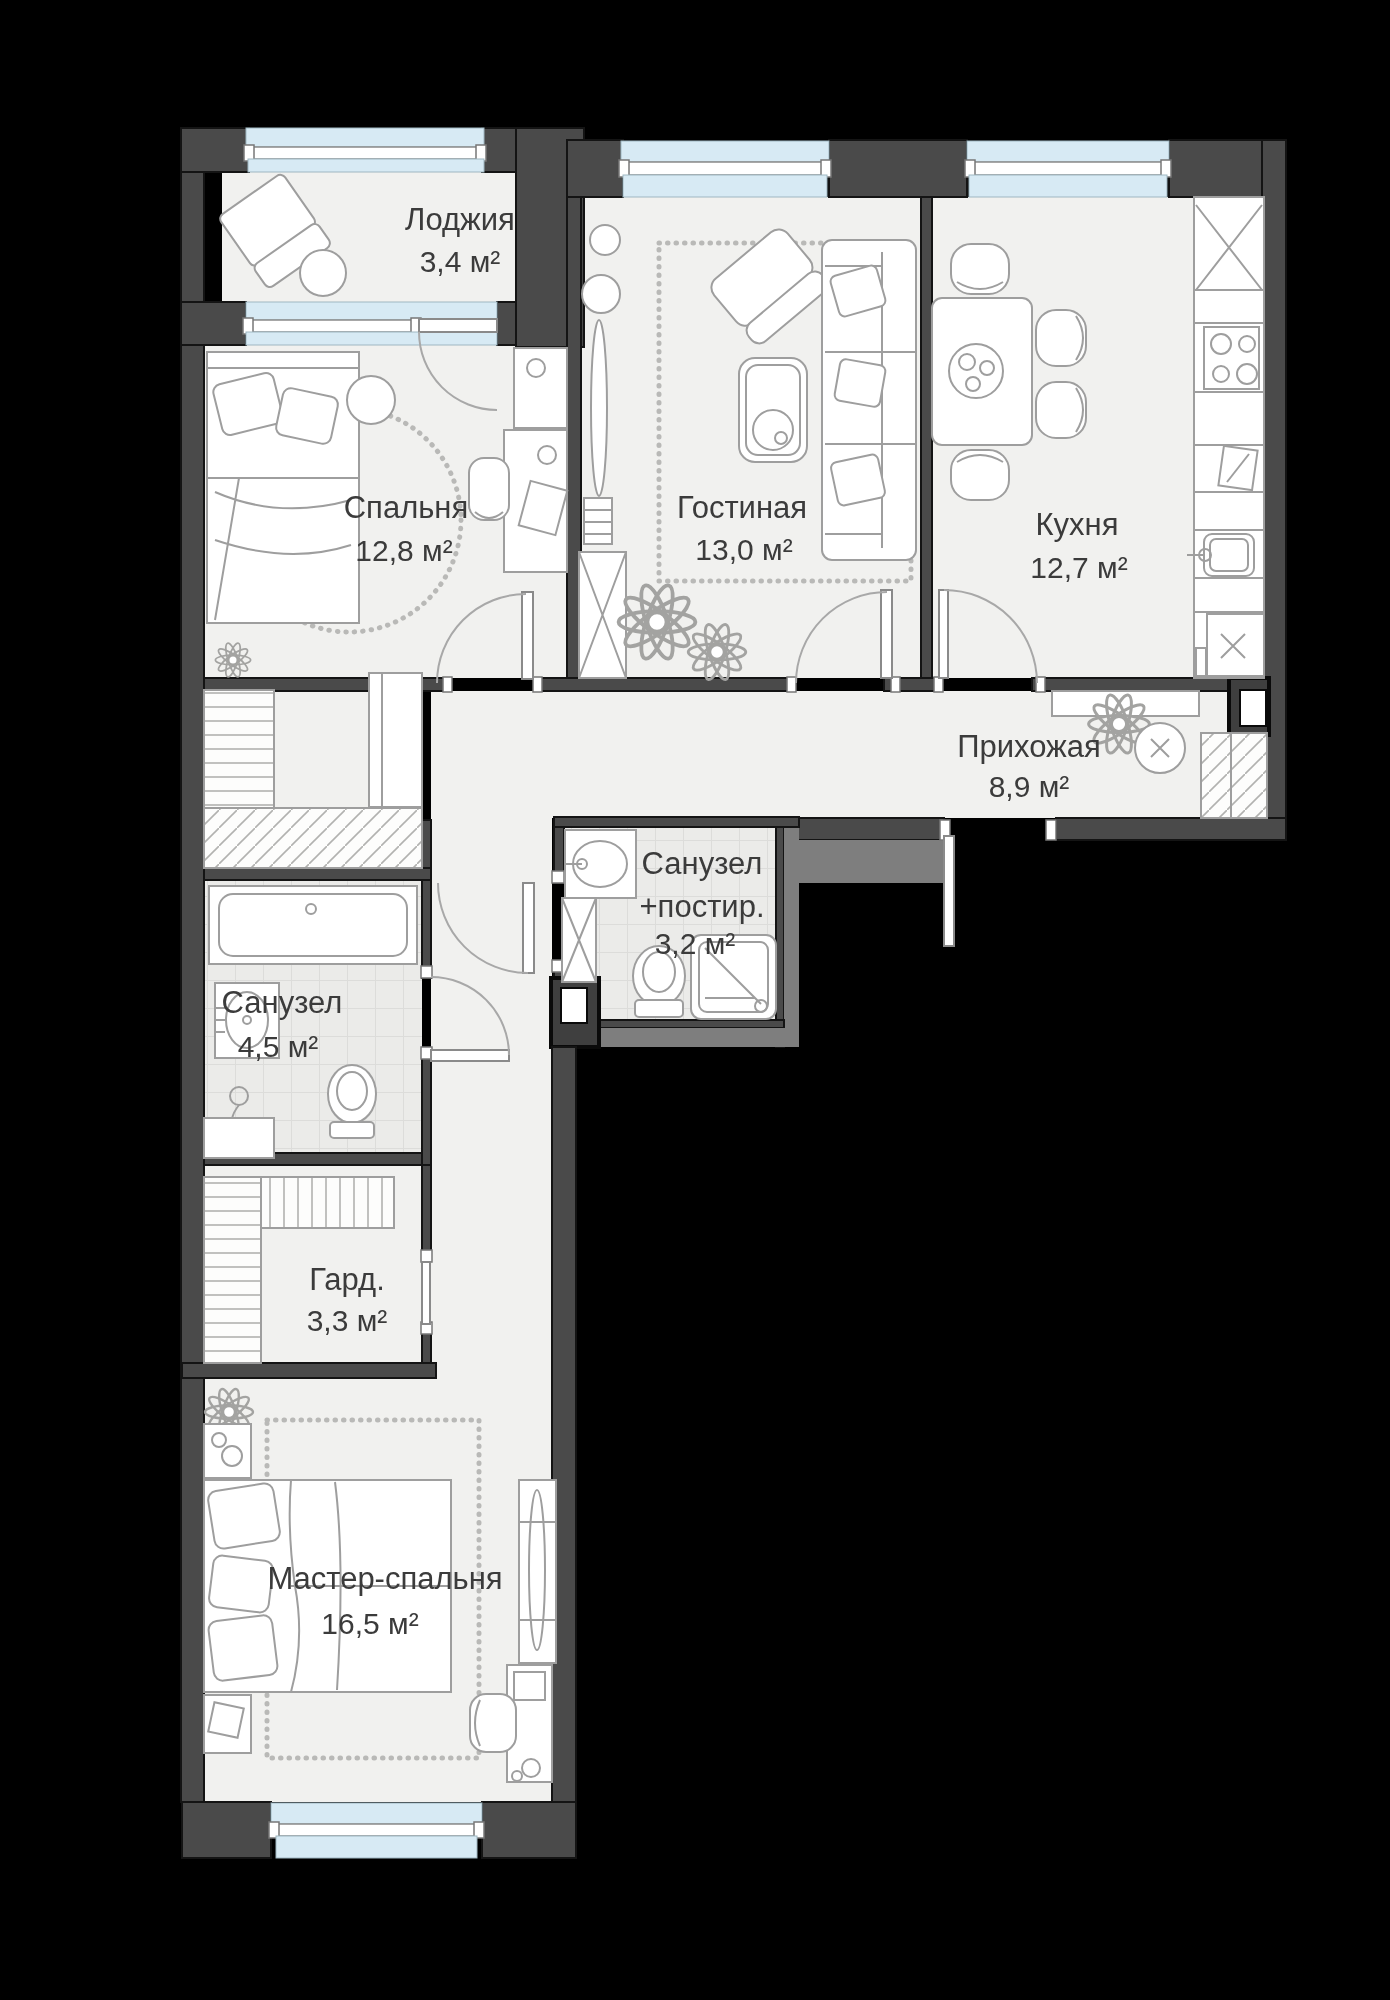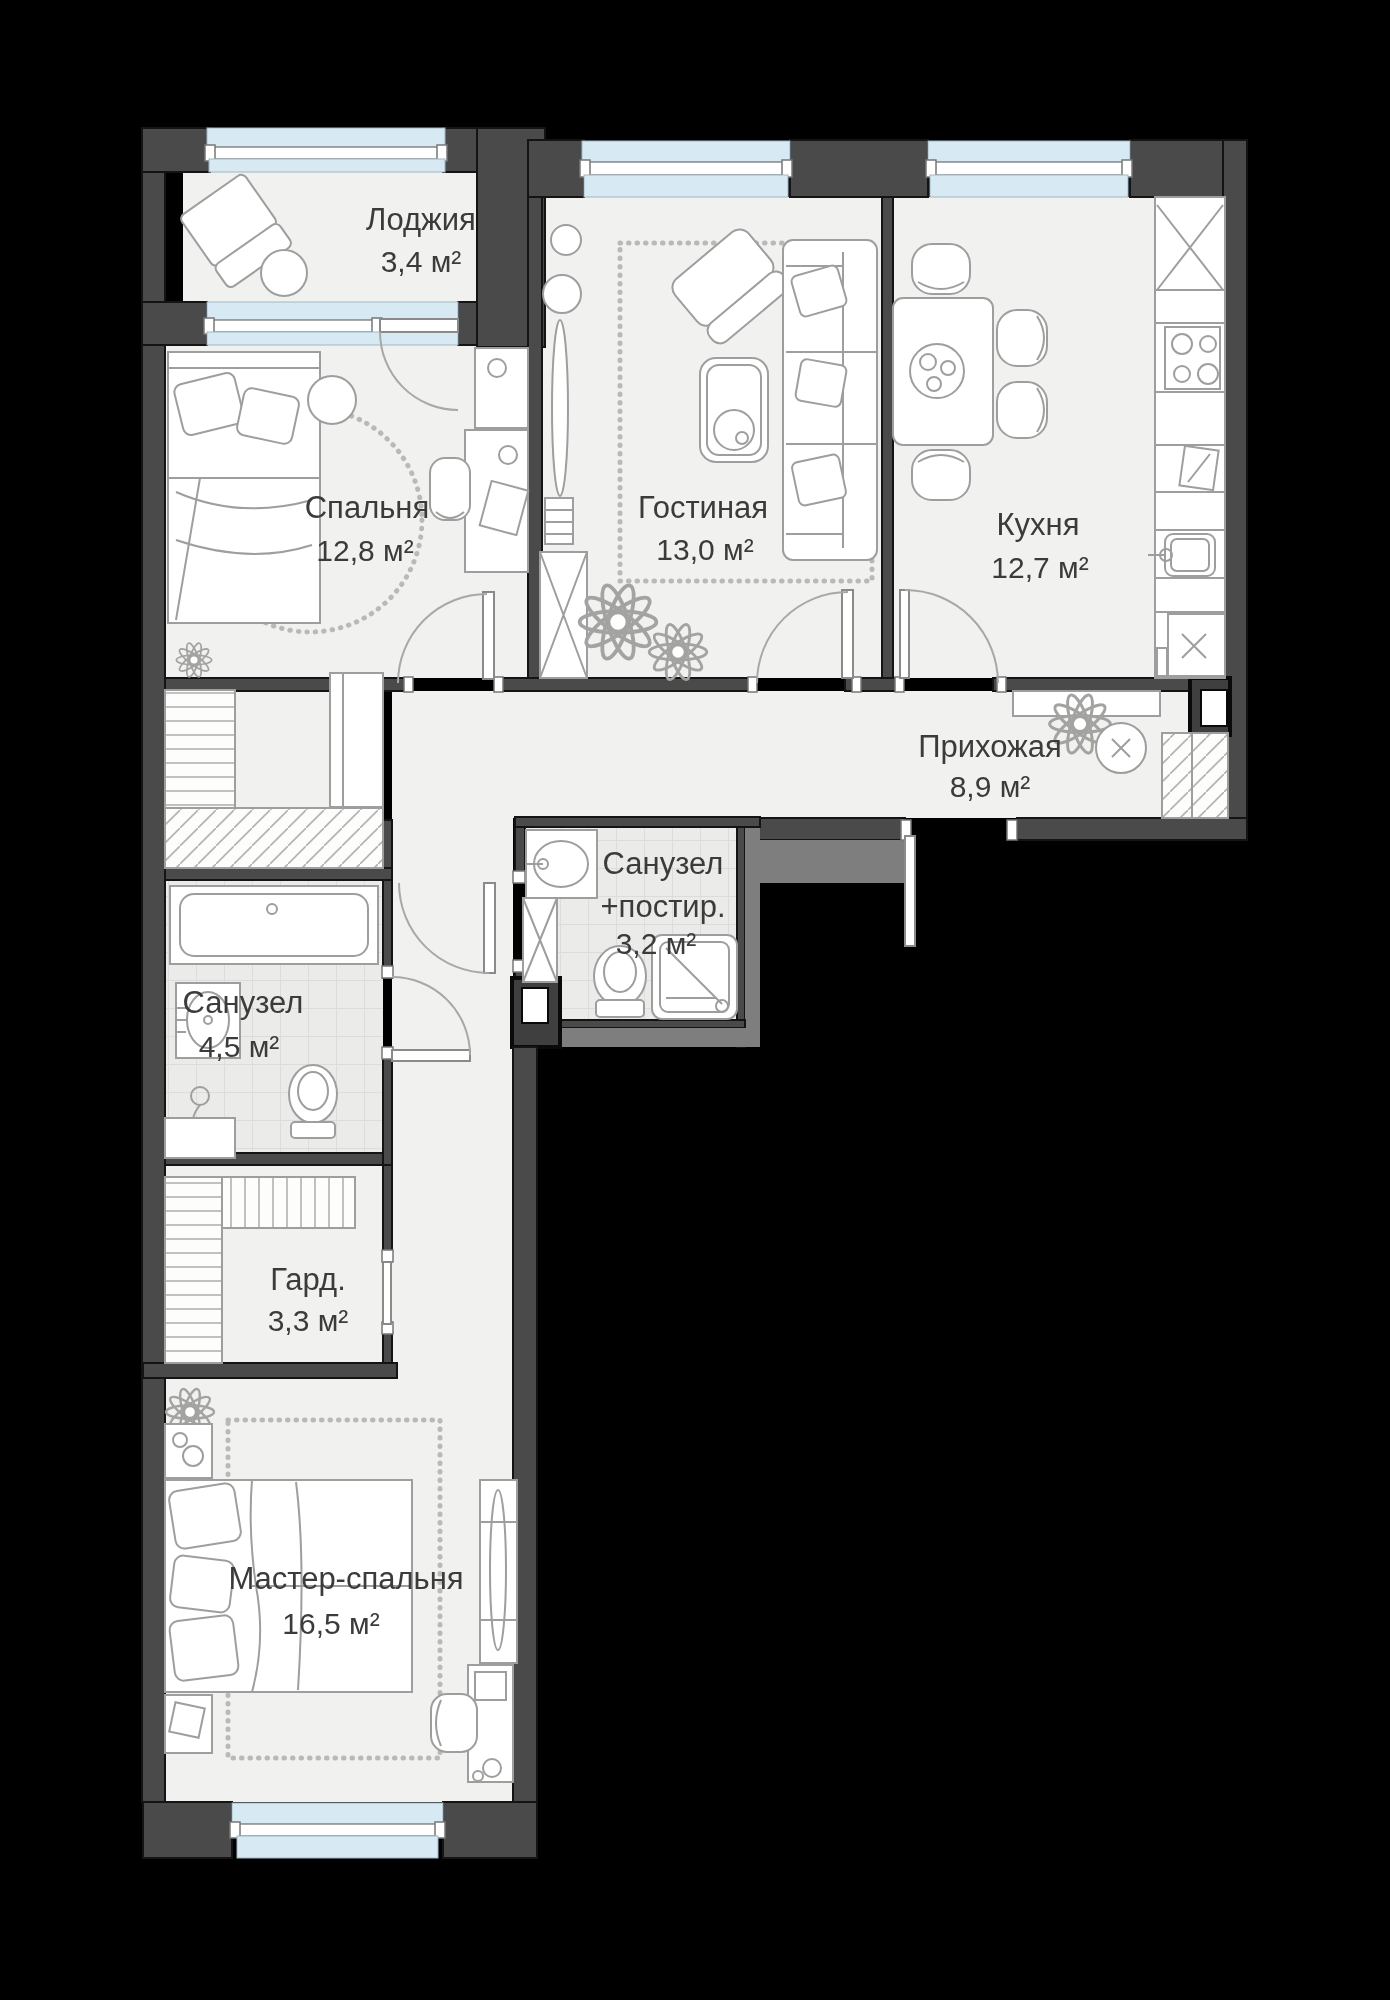--- a/index.html
+++ b/index.html
@@ -2,21 +2,21 @@
 <html style="--background: #000000; --wall: #4a4a4a; --wall_light: #7e7e7e; --wall_line: #141414; --floor: #f1f1ef; --tile_bg: #ebebe9; --tile_line: #dcdcda; --window_blue: #d7eaf4; --window_frame: #ffffff; --furn_stroke: #9e9e9e; --label: #3b3b3b; --carpet_dot: #b9b9b7;"><head>
 <meta charset="utf-8">
 <style>
   :root{
     --background:#000000; --wall:#4a4a4a; --wall_light:#7e7e7e; --wall_line:#141414;
     --floor:#f1f1ef; --tile_bg:#ebebe9; --tile_line:#dcdcda;
     --window_blue:#d7eaf4; --window_frame:#ffffff; --furn_stroke:#9e9e9e;
     --label:#3b3b3b; --carpet_dot:#b9b9b7;
   }
   html,body{margin:0;padding:0;background:var(--background);}
-  .stage{width:1256px;height:2000px;background:var(--background);position:relative;overflow:hidden;}
+  .stage{width:1256px;height:2000px;background:var(--background);position:relative;overflow:hidden;padding-left:39px;}
   svg{display:block}
   .floor{fill:var(--floor);}
   .tilefloor{fill:url(#tiles);}
   .wall{fill:var(--wall);stroke:var(--wall_line);stroke-width:2;}
   .wall-light{fill:var(--wall_light);stroke:none;}
   .shaft{fill:#3f3f3f;stroke:#0a0a0a;stroke-width:4;}
   .shaft-inset{fill:#ffffff;stroke:#0a0a0a;stroke-width:2;}
   .win-blue{fill:var(--window_blue);stroke:#9fb7c2;stroke-width:1;}
   .win-bar{fill:var(--window_frame);stroke:#8a8a8a;stroke-width:1.5;}
   .cap{fill:#ffffff;stroke:#777;stroke-width:1.5;}

